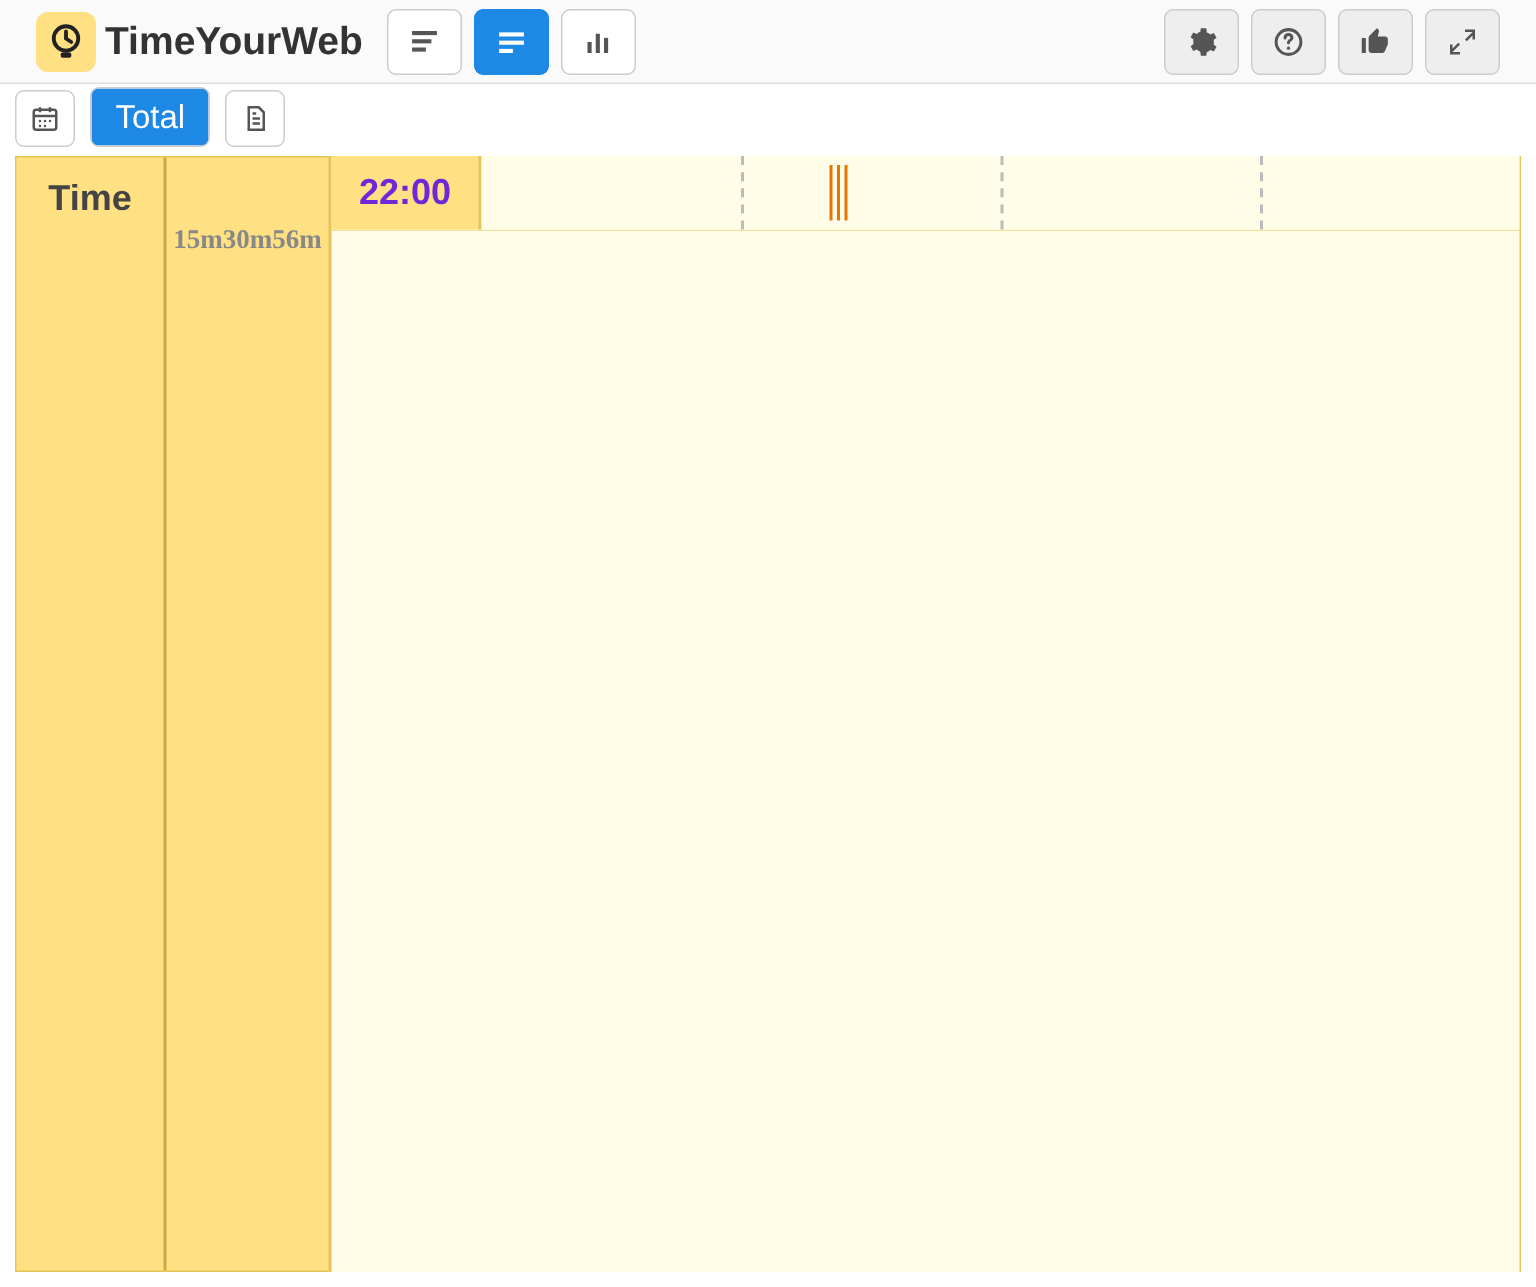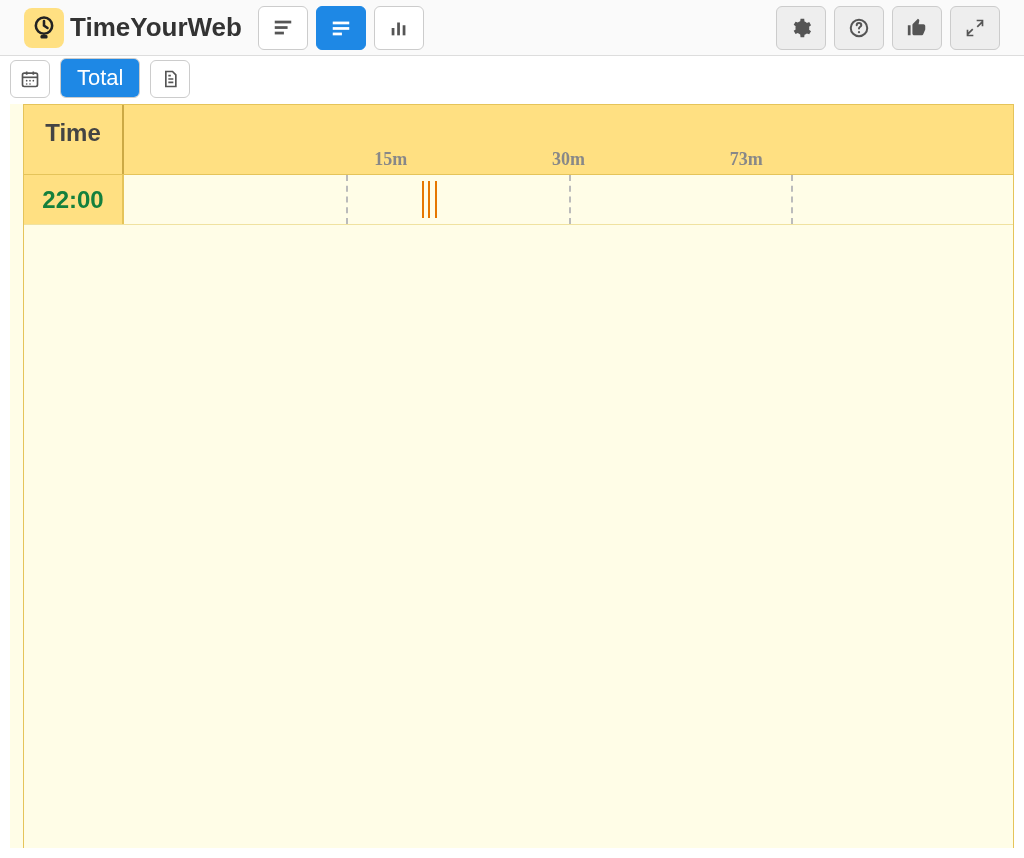--- a/index.html
+++ b/index.html
@@ -80,22 +80,21 @@
     color: #fff;
   }
 
   
   .main {
     flex: 1;
     background: #fffde7;
     margin: 2px 10px 10px 10px;
     overflow: hidden;
     display: flex;
-    flex-direction: column;
-    padding-left: 13px;
+    flex-direction: row;
   }
   .header-row {
     display: flex;
     background: #ffe082;
     border: 1px solid #e5c45a;
   }
   .time-head {
     width: 100px;
     text-align: center;
     padding: 14px 0 8px 0;
@@ -141,21 +140,21 @@
     display: flex;
     height: 50px;
     border-bottom: 1px solid #f0e2a0;
     position: relative;
   }
   .hour-cell {
     width: 100px;
     border-right: 2px solid #e5c45a;
     background: #ffe082;
     font-size: 24px;
-    color: #15803d;
+    color: #6d28d9;
     font-weight: bold;
     display: flex; align-items: center; justify-content: center;
   }
   .timeline-cell {
     flex: 1;
     position: relative;
     background: #fffde7;
   }
   .grid-line {
     position: absolute;
@@ -277,21 +276,21 @@
   </div>
 
   <div class="main">
     <div class="header-row">
       <div class="time-head">Time</div>
       <div class="date-head">
         <div class="ticks">
           <div class="tick empty">.</div>
           <div class="tick">15m</div>
           <div class="tick">30m</div>
-          <div class="tick">73m</div>
+          <div class="tick">56m</div>
           <div class="tick empty">.</div>
         </div>
       </div>
     </div>
 
     <div class="data-area">
       <div class="data-row">
         <div class="hour-cell">22:00</div>
         <div class="timeline-cell">
           <div class="grid-line g1"></div>

